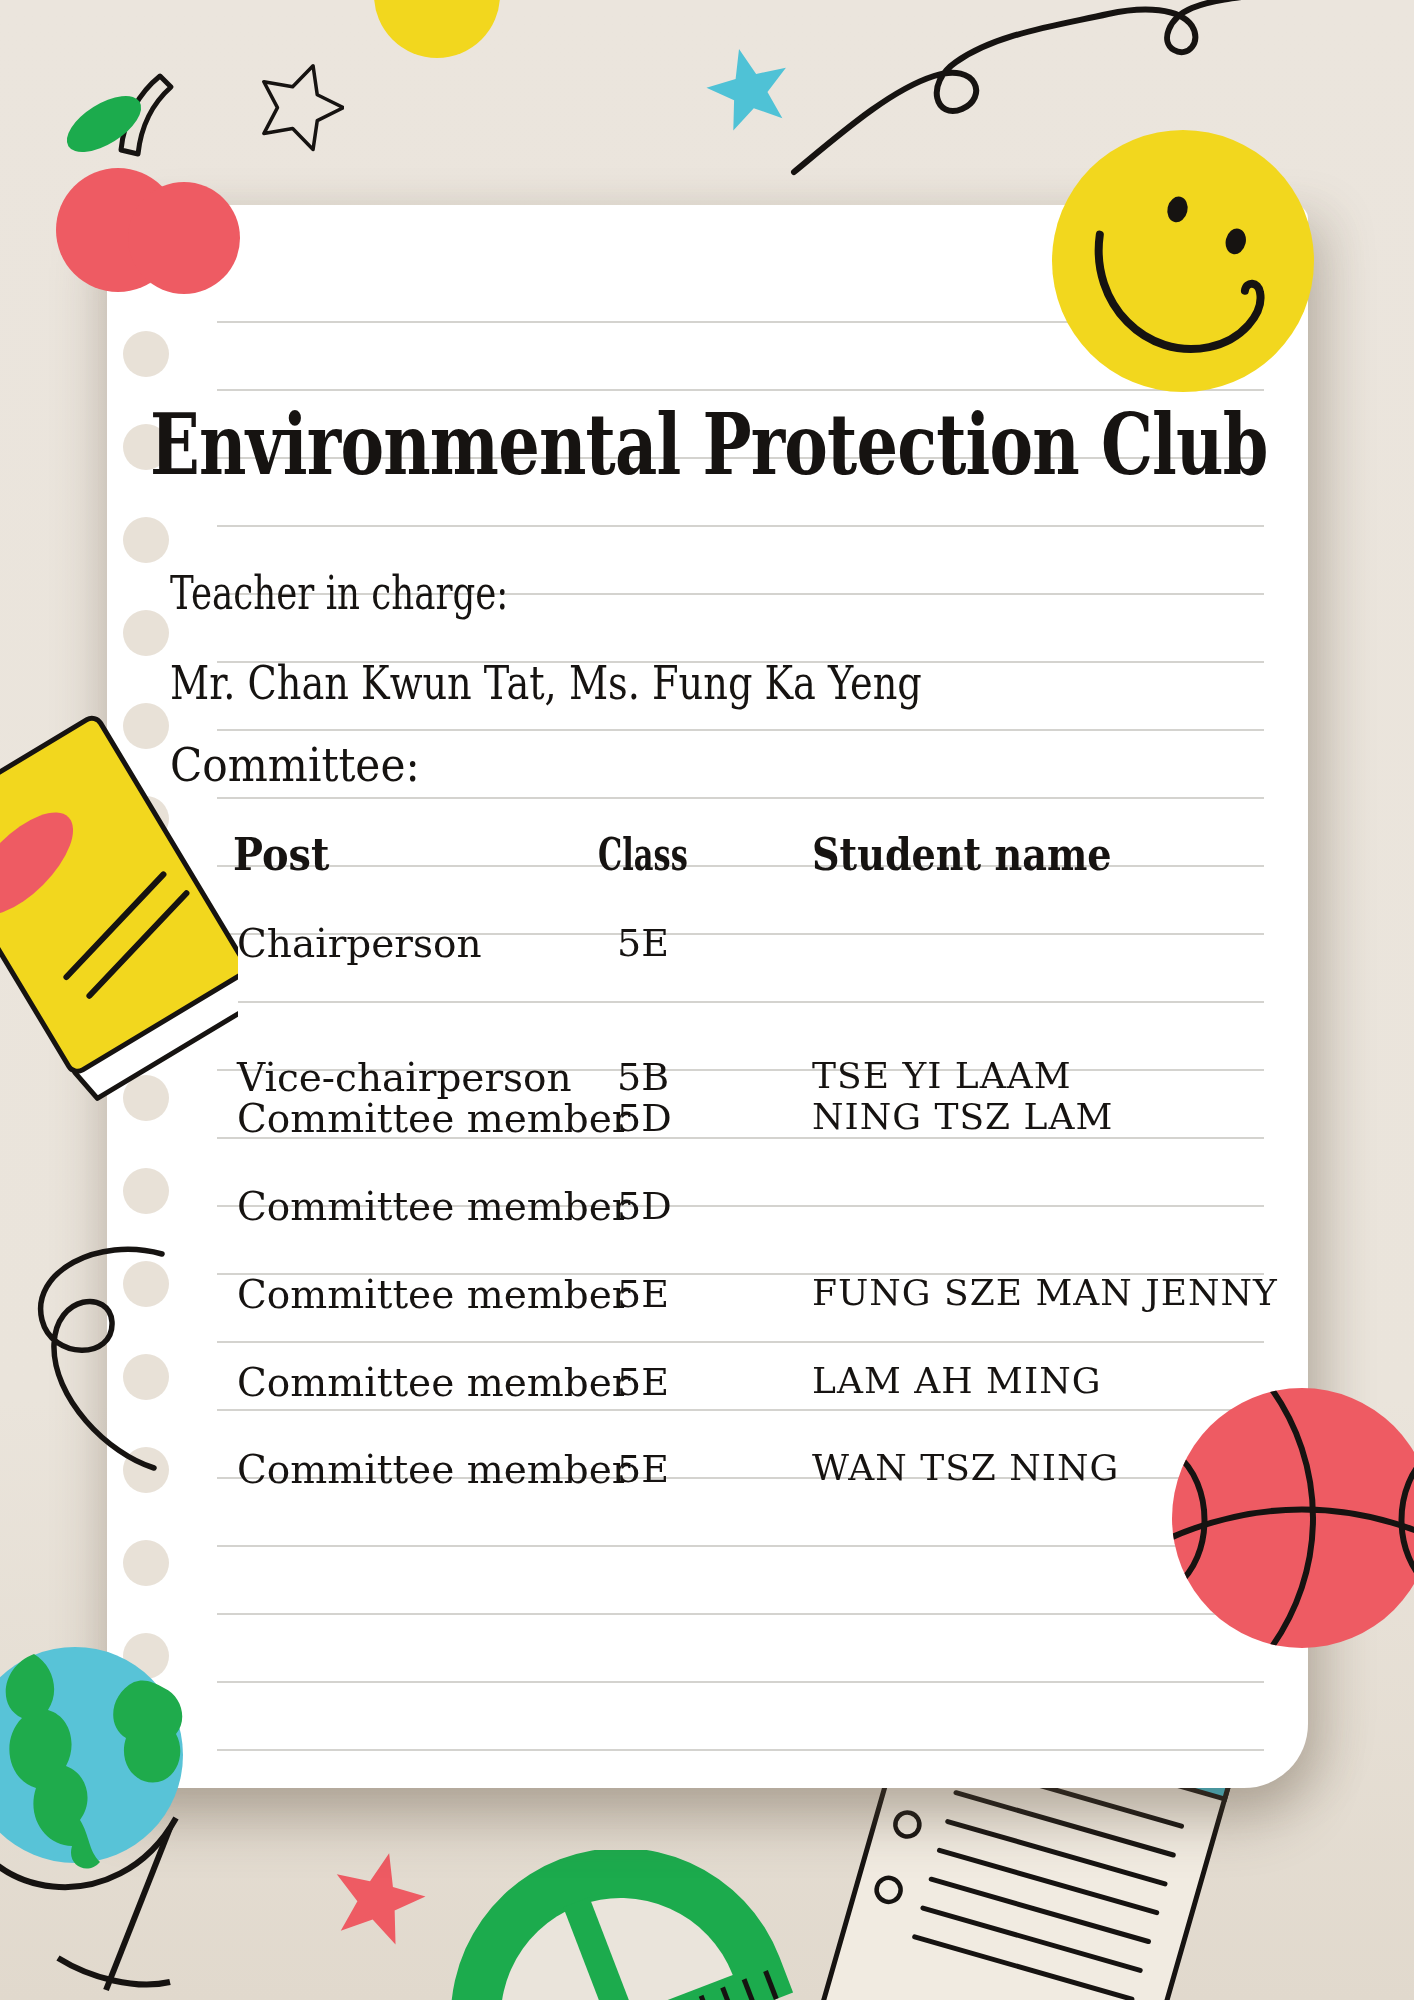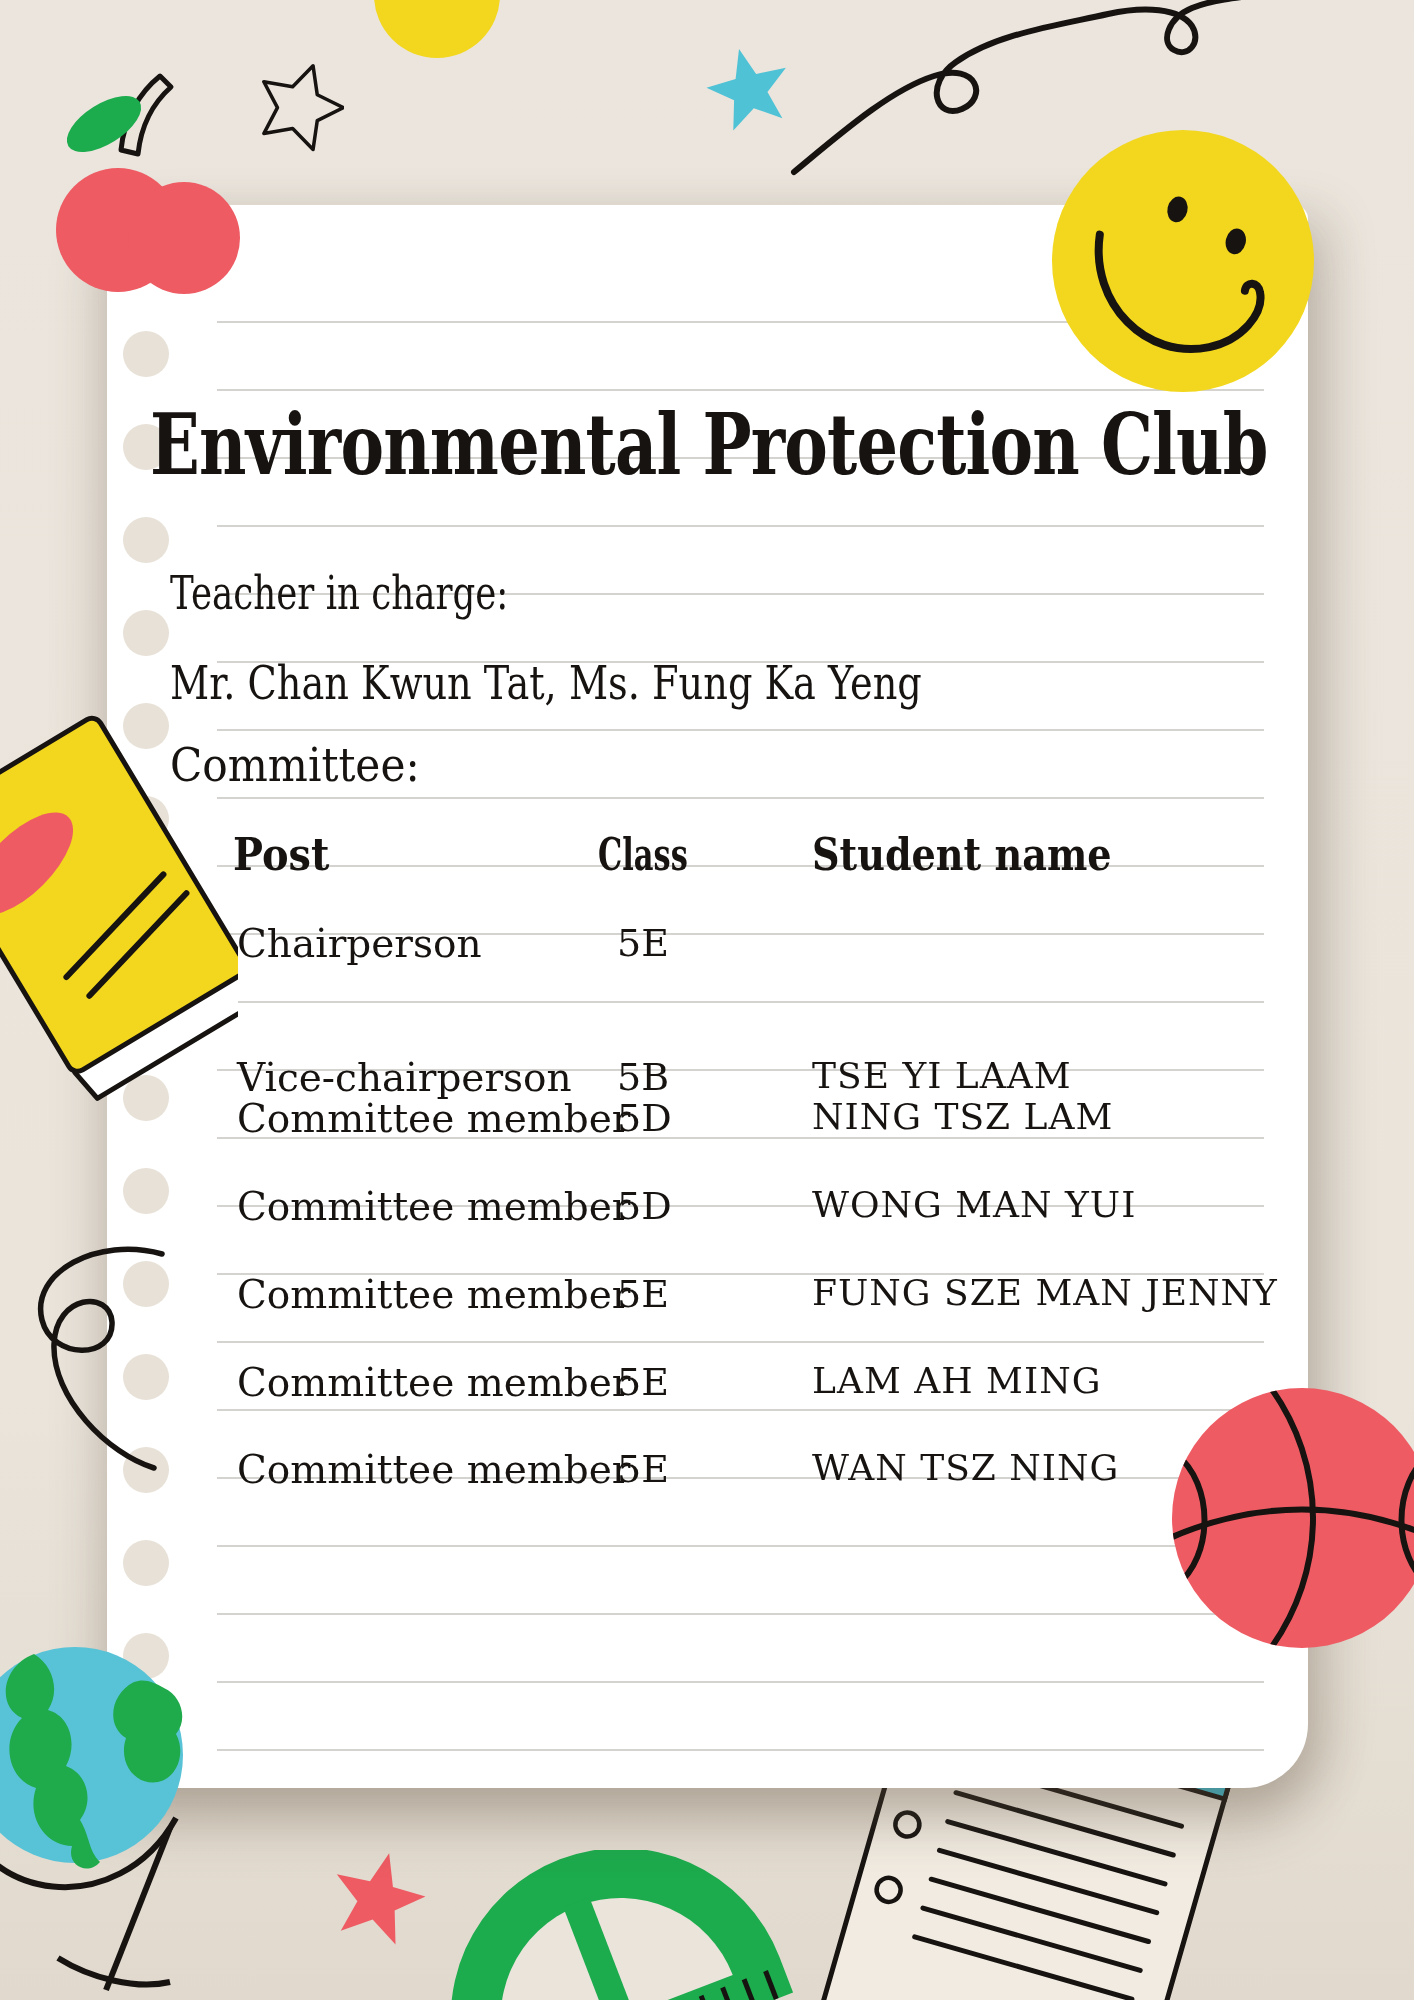--- a/index.html
+++ b/index.html
@@ -196,21 +196,20 @@
         <span class="cell c-student">TSE YI LAAM</span>
       </div>
       <div class="trow" style="top: 1096.4px;">
         <span class="cell c-post">Committee member</span>
         <span class="cell c-class">5D</span>
         <span class="cell c-student">NING TSZ LAM</span>
       </div>
       <div class="trow" style="top: 1184.1px;">
         <span class="cell c-post">Committee member</span>
         <span class="cell c-class">5D</span>
-        <span class="cell c-student">WONG MAN YUI</span>
       </div>
       <div class="trow" style="top: 1271.8px;">
         <span class="cell c-post">Committee member</span>
         <span class="cell c-class">5E</span>
         <span class="cell c-student">FUNG SZE MAN JENNY</span>
       </div>
       <div class="trow" style="top: 1359.5px;">
         <span class="cell c-post">Committee member</span>
         <span class="cell c-class">5E</span>
         <span class="cell c-student">LAM AH MING</span>

